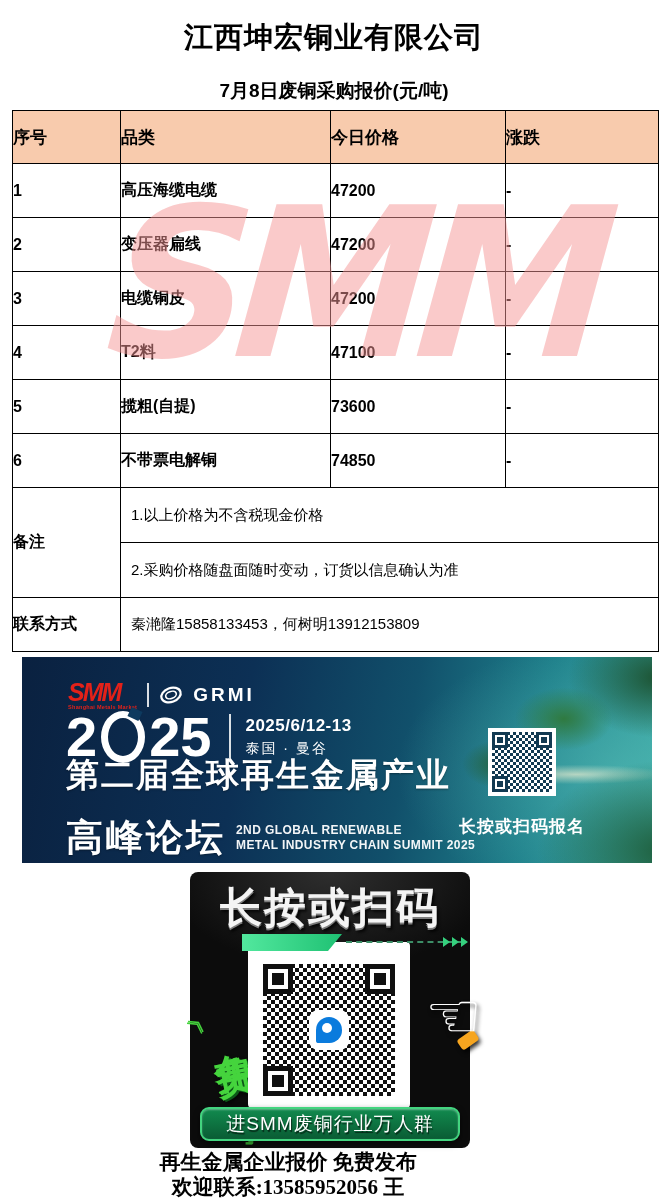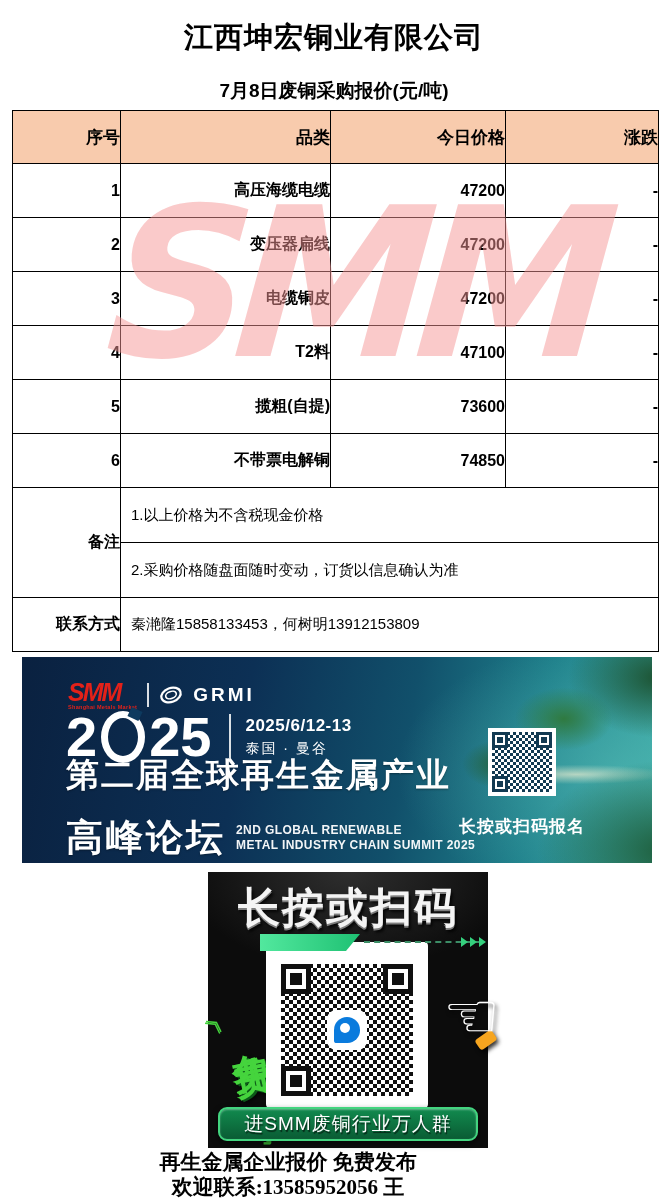--- a/index.html
+++ b/index.html
@@ -6,21 +6,21 @@
   body{width:668px;height:1203px;background:#fff;position:relative;overflow:hidden;
        font-family:"Liberation Sans","DejaVu Sans",sans-serif;}
   .abs{position:absolute;}
 
   
   .page-title{top:18px;left:0;width:668px;text-align:center;font-size:29px;font-weight:800;color:#000;letter-spacing:1px;}
   .page-subtitle{top:78px;left:0;width:668px;text-align:center;font-size:19px;font-weight:700;color:#000;}
 
   
   table.price-table{top:110px;left:12px;width:646px;border-collapse:collapse;table-layout:fixed;position:absolute;z-index:1;}
-  .price-table th,.price-table td{border:1.5px solid #000;text-align:right;vertical-align:middle;padding:0;overflow:hidden;}
+  .price-table th,.price-table td{border:1.5px solid #000;text-align:left;vertical-align:middle;padding:0;overflow:hidden;}
   .price-table thead tr{height:53px;}
   .price-table thead th{background:#F8CBAD;font-size:17px;font-weight:700;color:#000;}
   .price-table tbody tr.data-row{height:54px;}
   .price-table td{font-size:16px;font-weight:700;color:#000;background:transparent;}
   .price-table tr.remark-row{height:55px;}
   .price-table tr.contact-row{height:54px;}
   .price-table td.note-cell{text-align:left;font-weight:400;font-size:15px;padding-left:10px;}
   .price-table td.label-cell{font-weight:700;font-size:16px;}
 
   
@@ -59,22 +59,22 @@
   .banner-en{font-size:12px;font-weight:600;line-height:1.25;color:rgba(255,255,255,0.95);letter-spacing:0.4px;padding-bottom:3px;}
   .banner-qr{top:71px;left:466px;width:68px;height:68px;background:#fff;padding:4px;box-sizing:border-box;}
   .banner-qr .qr-fill{width:100%;height:100%;position:relative;
     background:conic-gradient(#123a52 25%, #fff 0 50%, #123a52 0 75%, #fff 0) 0 0/6px 6px;}
   .bq-f{position:absolute;width:16px;height:16px;border:3px solid #123a52;background:#fff;box-sizing:border-box;}
   .bq-f::after{content:'';position:absolute;inset:2px;background:#123a52;}
   .bq-tl{top:0;left:0;} .bq-tr{top:0;right:0;} .bq-bl{bottom:0;left:0;}
   .banner-qr-caption{top:158px;left:420px;width:160px;text-align:center;font-size:17px;font-weight:700;color:#fff;letter-spacing:1px;}
 
   
-  .qr-section{top:872px;left:208px;width:280px;height:276px;
-    background:radial-gradient(220px 130px at 50% 0%, #2e2e2e 0%, #0c0c0c 75%);}
+  .qr-section{top:872px;left:190px;width:280px;height:276px;
+    background:radial-gradient(220px 130px at 50% 0%, #2e2e2e 0%, #0c0c0c 75%);border-radius:8px;}
   .scan-heading{position:absolute;top:8px;left:0;width:100%;text-align:center;
     font-size:42px;font-weight:900;color:#f4f4f4;letter-spacing:2px;
     text-shadow:0 2px 0 #7d7d7d, 2px 4px 3px rgba(0,0,0,0.8);}
   .white-qr-card{position:absolute;top:70px;left:58px;width:162px;height:166px;background:#fff;border-radius:4px;}
   .ribbon{position:absolute;top:-8px;left:-6px;width:100px;height:17px;
     background:linear-gradient(90deg,#52e89e,#1fc173);
     clip-path:polygon(0 0,100% 0,86% 100%,0 100%);}
   .dash-arrow{position:absolute;top:-1px;left:98px;width:118px;border-top:2px dashed #3c8d66;}
   .dash-tris{position:absolute;right:-4px;top:-6px;display:flex;gap:2px;}
   .tri{width:0;height:0;border-left:7px solid #35d17e;border-top:5px solid transparent;border-bottom:5px solid transparent;}

